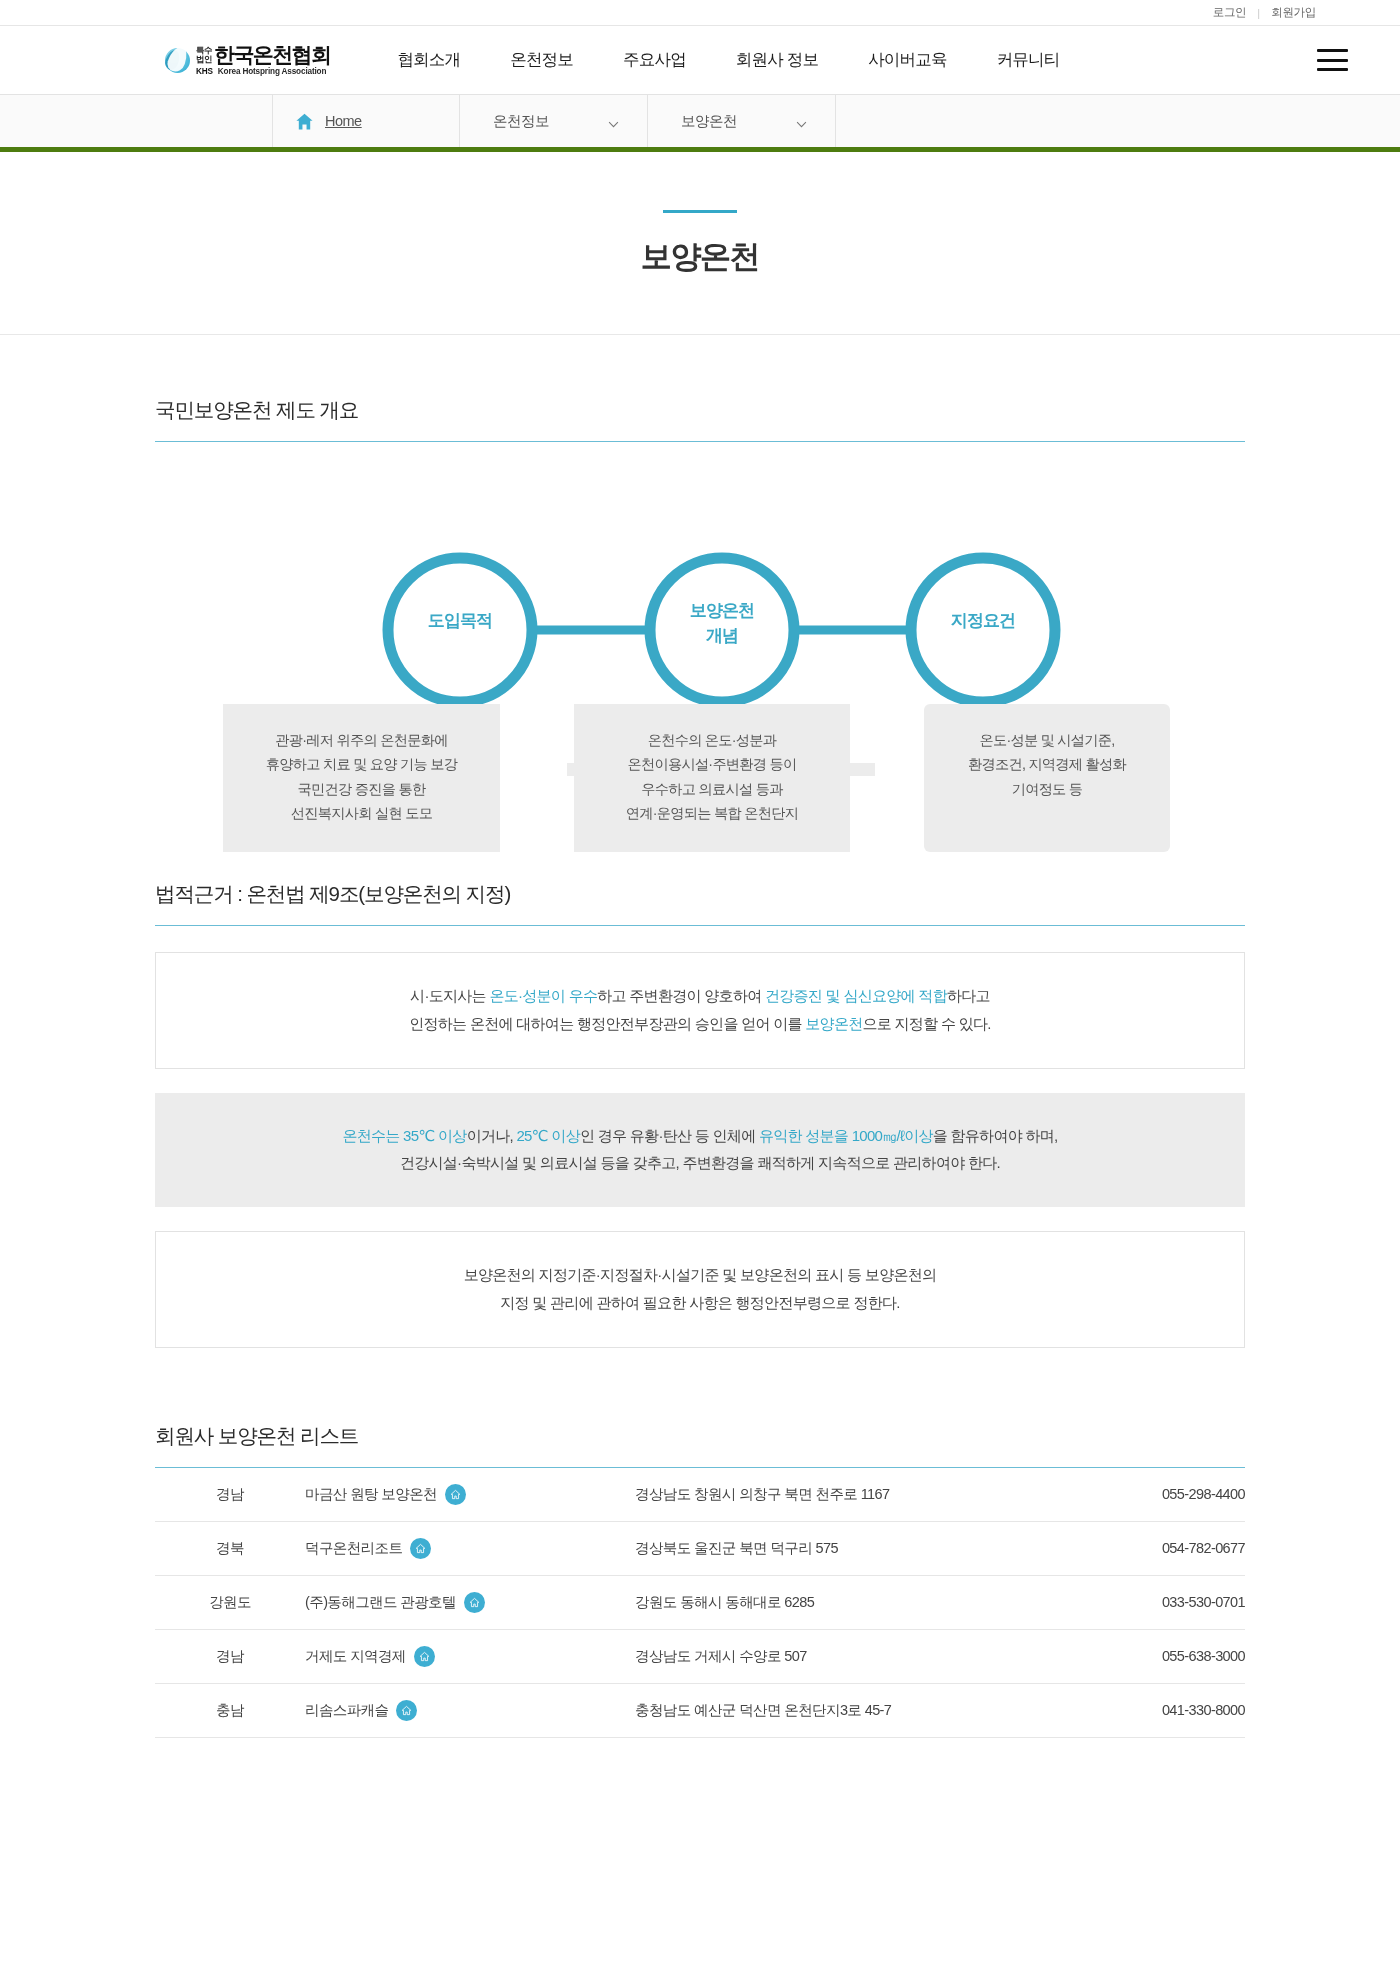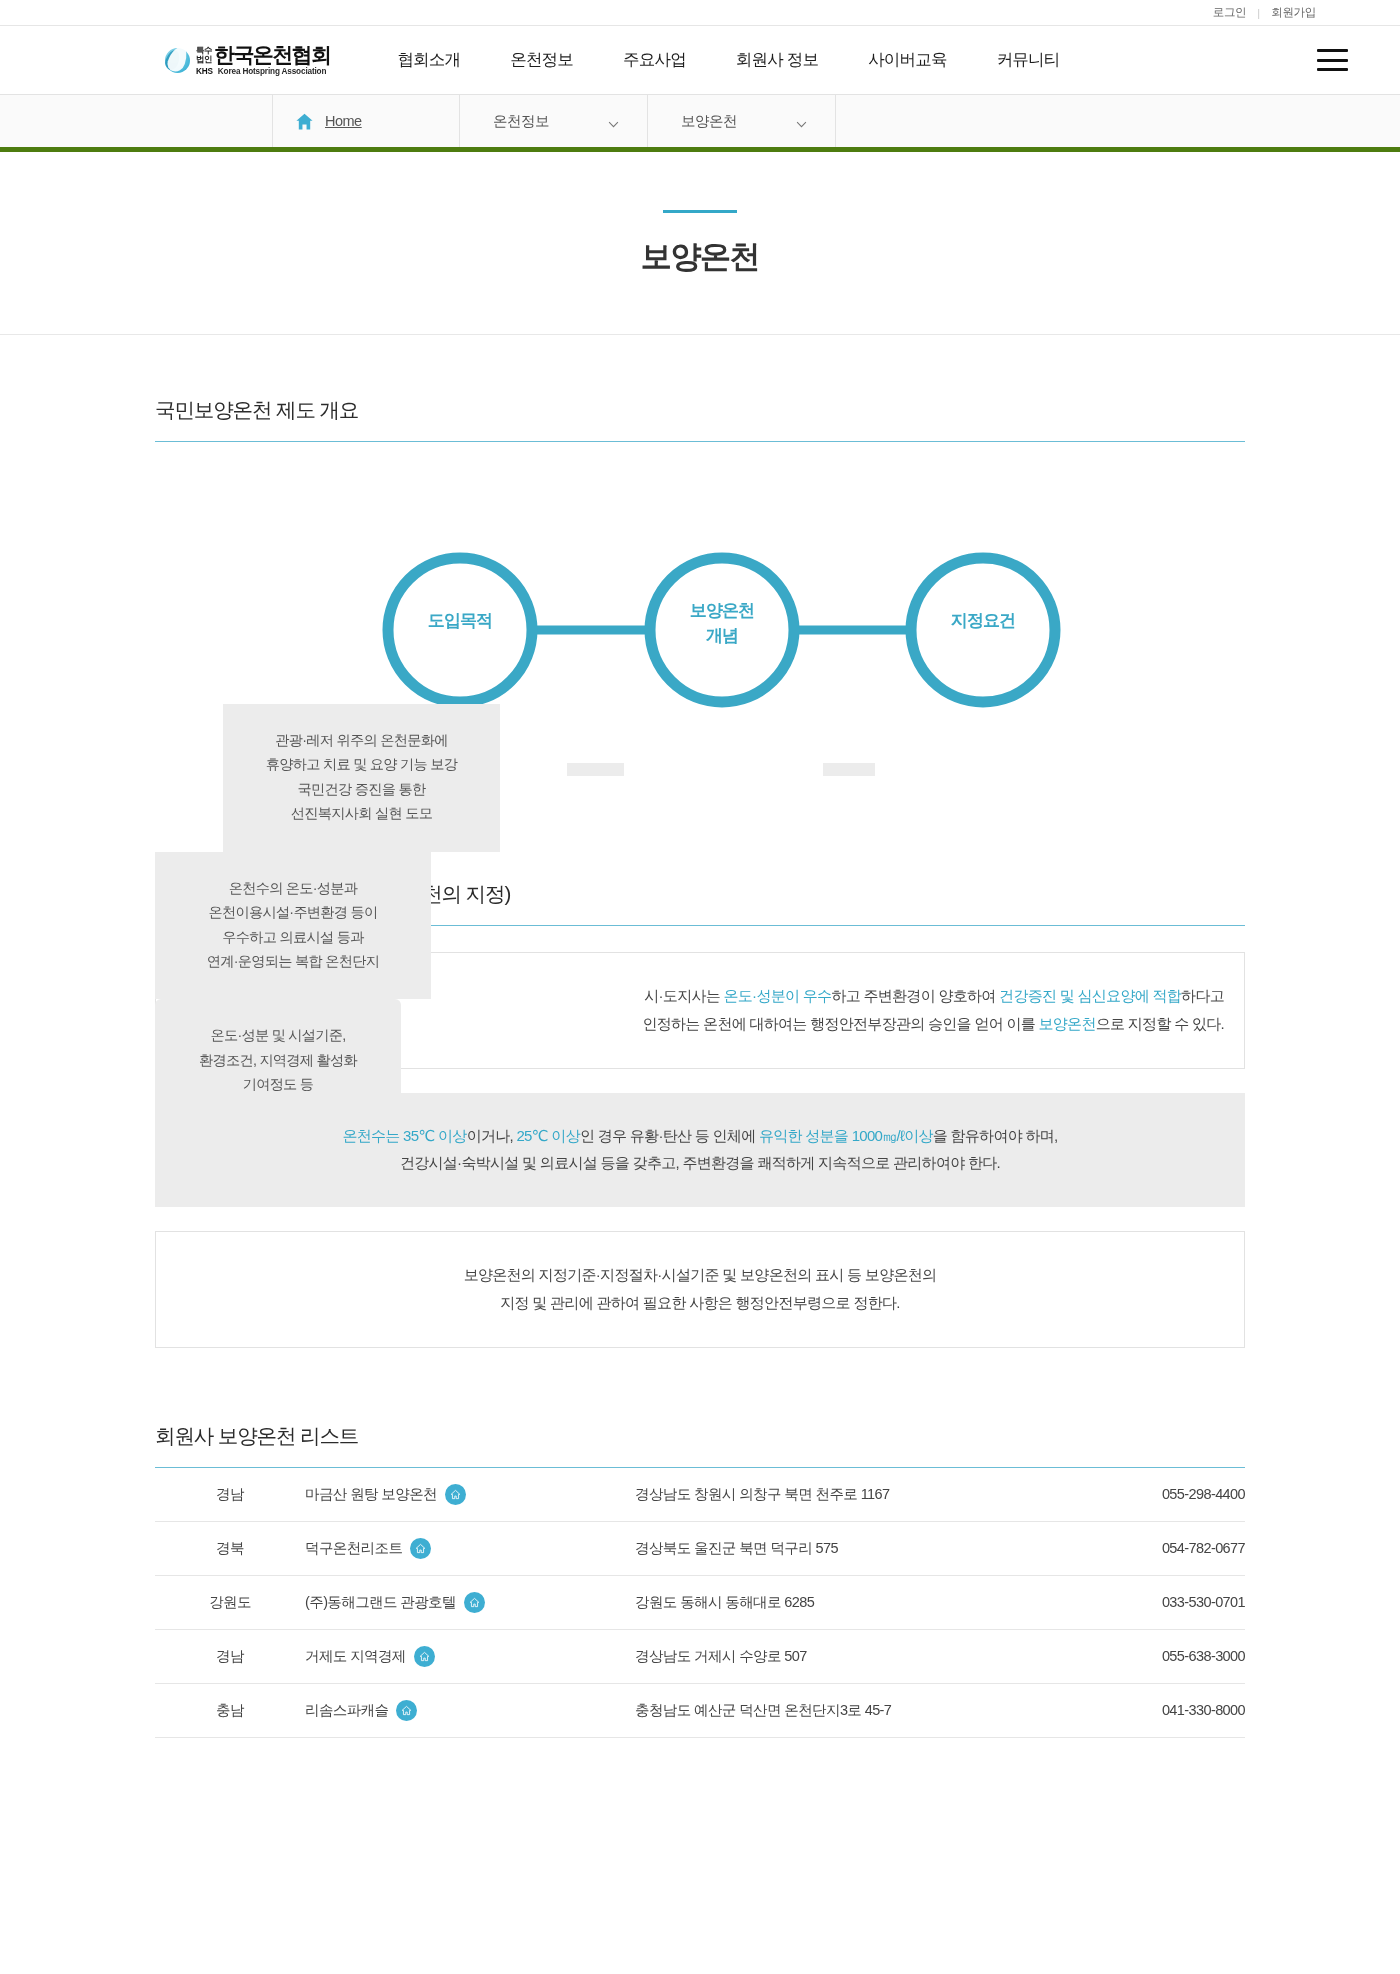--- a/index.html
+++ b/index.html
@@ -215,21 +215,20 @@
     height: 310px;
     margin-top: 40px;
   }
   .diagram svg { display: block; }
 
   .boxes-row {
     display: flex;
     justify-content: space-between;
     position: relative;
     margin-top: -6px;
-    flex-direction: column;
   }
   .info-box {
     background: #ececec;
     text-align: center;
     font-size: 14.2px;
     line-height: 1.72;
     color: #555;
     letter-spacing: -0.7px;
     padding: 24px 10px 26px;
     white-space: pre-line;
@@ -443,21 +442,21 @@
 환경조건, 지역경제 활성화
 기여정도 등</div>
       </div>
     </div>
   </div>
 
   <div class="legal-sec">
     <h2 class="section-head" style="padding-top:22px;">법적근거 : 온천법 제9조(보양온천의 지정)</h2>
     <div class="section-rule"></div>
 
-    <div class="legal-box bordered" style="margin-top:26px;text-align:right;">
+    <div class="legal-box bordered" style="margin-top:26px;">
       <div>
         <span>시·도지사는 </span><span class="hl">온도·성분이 우수</span><span>하고 주변환경이 양호하여 </span><span class="hl">건강증진 및 심신요양에 적합</span><span>하다고</span>
       </div>
       <div>
         <span>인정하는 온천에 대하여는 행정안전부장관의 승인을 얻어 이를 </span><span class="hl">보양온천</span><span>으로 지정할 수 있다.</span>
       </div>
     </div>
 
     <div class="legal-box filled lb-m2">
       <div>

